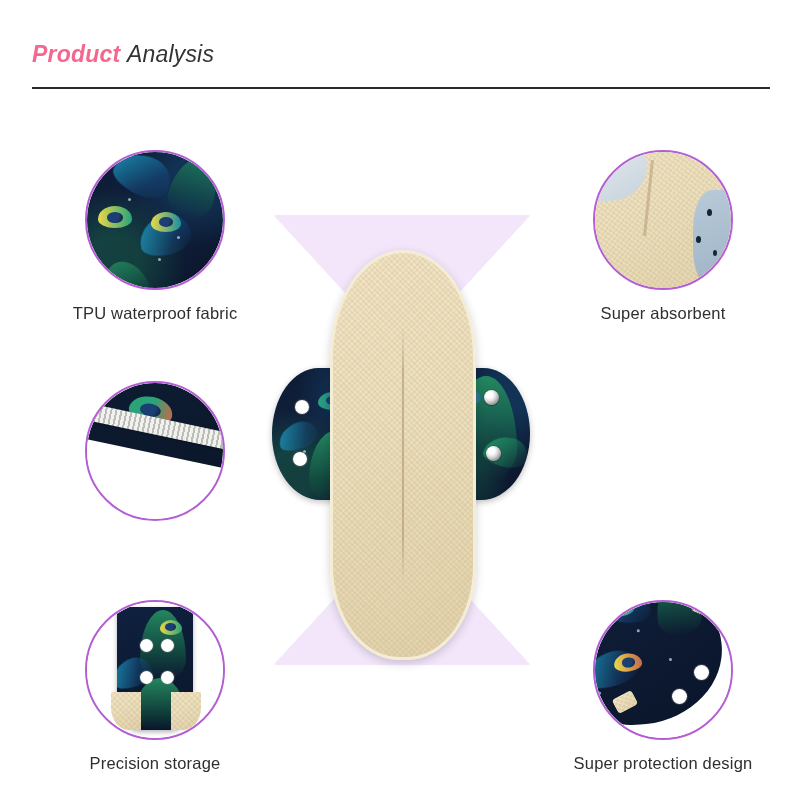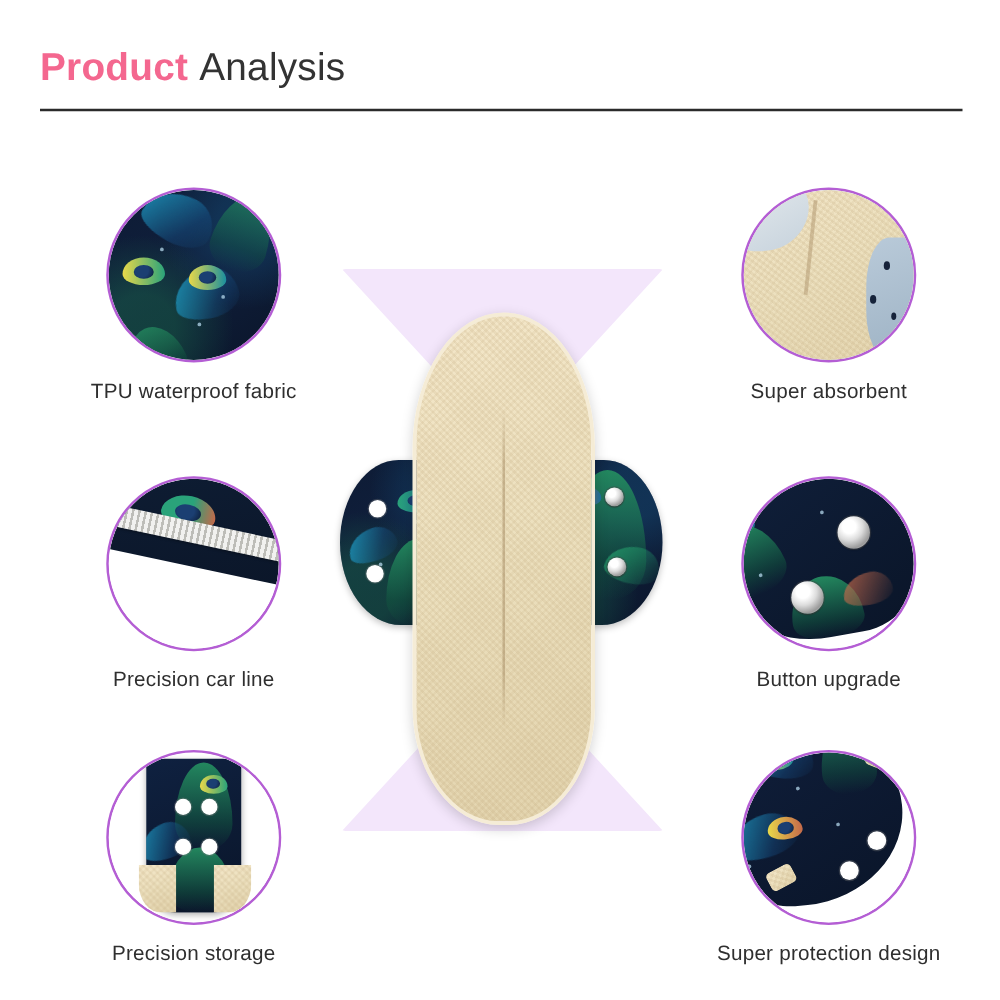--- a/index.html
+++ b/index.html
@@ -6,21 +6,21 @@
   html, body {
     width: 800px; height: 800px;
     background: #ffffff;
     font-family: "Liberation Sans", sans-serif;
     overflow: hidden;
   }
   #page { position: relative; width: 800px; height: 800px; background: #fff; }
 
   
   .header { position: absolute; left: 32px; top: 34px; width: 740px; }
-  .title { font-size: 31px; font-weight: 600; letter-spacing: .2px; line-height: 40px; white-space: nowrap; }
+  .title { font-size: 23px; font-weight: 600; letter-spacing: .2px; line-height: 40px; white-space: nowrap; font-style: italic; }
   .title .accent { color: #f4678f; }
   .title .plain  { color: #333333; font-weight: 500; }
   .rule { position: absolute; left: 32px; top: 87px; width: 738px; height: 2px; background: #2b2b2b; }
 
   
   .feature { position: absolute; width: 230px; }
   .circle-wrap { position: relative; width: 140px; height: 140px; margin: 0 auto; }
   .circle {
     position: absolute; inset: 0;
     border-radius: 50%;
@@ -189,43 +189,22 @@
     <div class="circle-wrap">
       <div class="circle">
         <div class="photo" style="background:#ffffff;">
           <div style="position:absolute;left:-18%;top:-32%;width:140%;height:84%;transform:rotate(12deg);background:linear-gradient(160deg,#0f2038,#0b1629);">
             <div class="eye" style="left:36%;top:52%;width:44px;height:26px;background:linear-gradient(90deg,#2aa37a 0 55%,#c4694a 100%);"></div>
           </div>
           <div style="position:absolute;left:-16%;top:26%;width:136%;height:17px;transform:rotate(12deg);background:repeating-linear-gradient(90deg,#f1f1ef 0 3px,#bdbdb8 3px 5px);box-shadow:0 1px 2px rgba(0,0,0,.3);"></div>
         </div>
       </div>
     </div>
-    <div class="caption">Precision car line</div>
-  </div>
-
-  <div class="feature" style="left:548px; top:381px;">
-    <div class="circle-wrap">
-      <div class="circle">
-        <div class="photo" style="background:#ffffff;">
-          <div style="position:absolute;left:-20%;top:-12%;width:122%;height:106%;border-radius:48% 40% 34% 52%/52% 46% 40% 50%;transform:rotate(-10deg);overflow:hidden;background:linear-gradient(150deg,#10203c,#0a1528);">
-            <div class="eye" style="left:6%;top:22%;width:30px;height:20px;background:linear-gradient(90deg,#c4694a,#1b6f9e);"></div>
-            <div class="frond" style="left:2%;top:30%;width:54px;height:58px;transform:rotate(-14deg);"></div>
-            <div class="frond" style="left:34%;top:66%;width:58px;height:50px;"></div>
-            <div class="plume" style="left:60%;top:68%;width:40px;height:26px;background:linear-gradient(120deg,rgba(196,105,74,.8),transparent);"></div>
-            <div class="speck" style="left:40%;top:10%;width:3px;height:3px;"></div>
-            <div class="speck" style="left:56%;top:30%;width:3px;height:3px;"></div>
-            <div class="speck" style="left:22%;top:58%;width:3px;height:3px;"></div>
-          </div>
-          <div class="snap" style="left:55%;top:22%;width:26px;height:26px;"></div>
-          <div class="snap" style="left:28%;top:60%;width:26px;height:26px;"></div>
-        </div>
-      </div>
-    </div>
-    <div class="caption">Button upgrade</div>
-  </div>
+  </div>
+
 
   <div class="feature" style="left:40px; top:600px;">
     <div class="circle-wrap">
       <div class="circle">
         <div class="photo" style="background:#ffffff;">
           <div style="position:absolute;left:22%;top:4%;width:56%;height:90%;background:linear-gradient(160deg,#0f2140,#0a1529);border-radius:6px 6px 30% 30%;overflow:hidden;box-shadow:0 2px 5px rgba(0,0,0,.3);">
             <div class="frond" style="left:30%;top:2%;width:46px;height:70px;"></div>
             <div class="eye" style="left:56%;top:10%;width:22px;height:15px;background:linear-gradient(90deg,#e8d84a,#2aa37a);"></div>
             <div class="plume" style="left:-6%;top:42%;width:40px;height:28px;transform:rotate(-20deg);"></div>
             <div class="frond" style="left:24%;top:58%;width:50px;height:52px;"></div>

